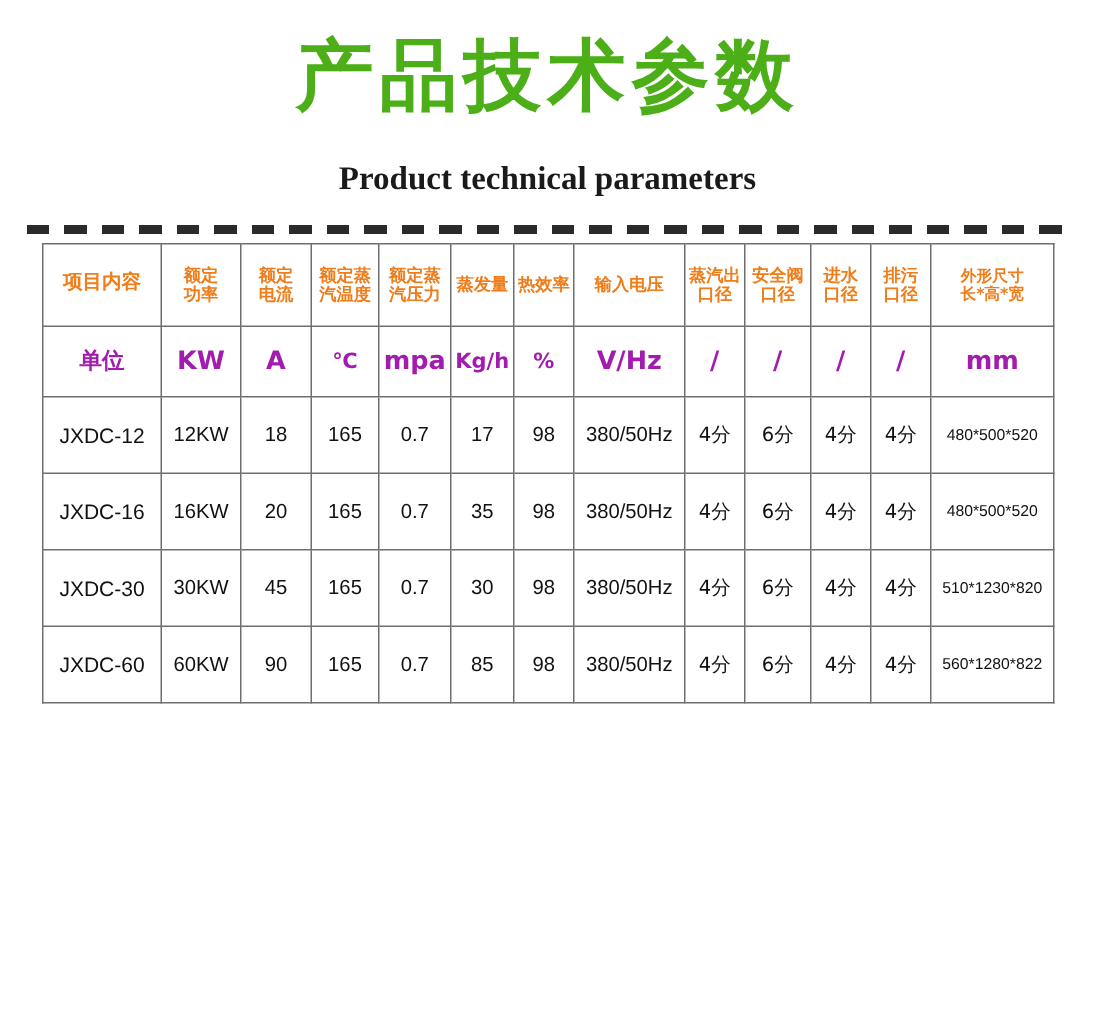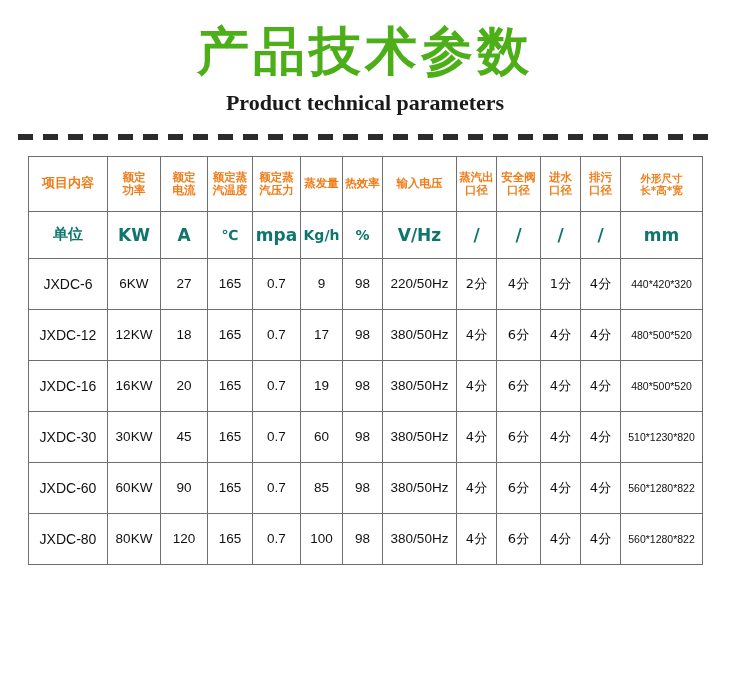--- a/index.html
+++ b/index.html
@@ -27,36 +27,36 @@
     letter-spacing: 4px;
     padding-top: 22px;
     line-height: 1.15;
     font-family: "DejaVu Sans", "Liberation Sans", sans-serif;
   }
   .title-en {
     text-align: center;
     color: #1a1a1a;
     font-size: 22px;
     font-weight: bold;
-    margin-top: 8px;
+    margin-top: 24px;
     font-family: "Liberation Serif", serif;
   }
   .dashes {
     margin: 18px 18px 0 18px;
     height: 6px;
     background-image: repeating-linear-gradient(
       to right,
       #2b2b2b 0px,
       #2b2b2b 15px,
       rgba(255,255,255,0) 15px,
       rgba(255,255,255,0) 25px
     );
   }
   .table-wrap {
-    margin: 16px 28px 0 28px;
+    margin: 6px 28px 0 28px;
   }
   table.spec {
     border-collapse: collapse;
     width: 100%;
     table-layout: fixed;
   }
   table.spec td {
     border: 1px solid #6f6f6f;
     text-align: center;
     vertical-align: middle;
@@ -77,21 +77,21 @@
   }
   tr.head1 td.first {
     font-size: 13px;
   }
   tr.head1 td.last {
     font-size: 10.5px;
     text-align: center;
   }
   
   tr.head2 td {
-    color: #0f766e;
+    color: #a21caf;
     font-weight: bold;
     font-size: 17px;
     height: 42px;
     font-family: "DejaVu Sans", "Liberation Sans", sans-serif;
   }
   tr.head2 td.first {
     font-size: 15px;
   }
   tr.head2 td.small {
     font-size: 14px;
@@ -178,71 +178,56 @@
             <td class="small">Kg/h</td>
             <td class="small">%</td>
             <td>V/Hz</td>
             <td>/</td>
             <td>/</td>
             <td>/</td>
             <td>/</td>
             <td>mm</td>
           </tr>
           <tr class="data">
-            <td class="model">JXDC-6</td>
-            <td>6KW</td>
-            <td>27</td>
-            <td>165</td>
-            <td>0.7</td>
-            <td>9</td>
-            <td>98</td>
-            <td>220/50Hz</td>
-            <td class="cn">2分</td>
-            <td class="cn">4分</td>
-            <td class="cn">1分</td>
-            <td class="cn">4分</td>
-            <td class="dim">440*420*320</td>
-          </tr>
-          <tr class="data">
             <td class="model">JXDC-12</td>
             <td>12KW</td>
             <td>18</td>
             <td>165</td>
             <td>0.7</td>
             <td>17</td>
             <td>98</td>
             <td>380/50Hz</td>
             <td class="cn">4分</td>
             <td class="cn">6分</td>
             <td class="cn">4分</td>
             <td class="cn">4分</td>
             <td class="dim">480*500*520</td>
           </tr>
           <tr class="data">
             <td class="model">JXDC-16</td>
             <td>16KW</td>
             <td>20</td>
             <td>165</td>
             <td>0.7</td>
-            <td>19</td>
+            <td>35</td>
             <td>98</td>
             <td>380/50Hz</td>
             <td class="cn">4分</td>
             <td class="cn">6分</td>
             <td class="cn">4分</td>
             <td class="cn">4分</td>
             <td class="dim">480*500*520</td>
           </tr>
           <tr class="data">
             <td class="model">JXDC-30</td>
             <td>30KW</td>
             <td>45</td>
             <td>165</td>
             <td>0.7</td>
-            <td>60</td>
+            <td>30</td>
             <td>98</td>
             <td>380/50Hz</td>
             <td class="cn">4分</td>
             <td class="cn">6分</td>
             <td class="cn">4分</td>
             <td class="cn">4分</td>
             <td class="dim">510*1230*820</td>
           </tr>
           <tr class="data">
             <td class="model">JXDC-60</td>
@@ -252,32 +237,17 @@
             <td>0.7</td>
             <td>85</td>
             <td>98</td>
             <td>380/50Hz</td>
             <td class="cn">4分</td>
             <td class="cn">6分</td>
             <td class="cn">4分</td>
             <td class="cn">4分</td>
             <td class="dim">560*1280*822</td>
           </tr>
-          <tr class="data">
-            <td class="model">JXDC-80</td>
-            <td>80KW</td>
-            <td>120</td>
-            <td>165</td>
-            <td>0.7</td>
-            <td>100</td>
-            <td>98</td>
-            <td>380/50Hz</td>
-            <td class="cn">4分</td>
-            <td class="cn">6分</td>
-            <td class="cn">4分</td>
-            <td class="cn">4分</td>
-            <td class="dim">560*1280*822</td>
-          </tr>
         </tbody>
     </table>
   </div>
 
 </div>
 
 </body></html>

